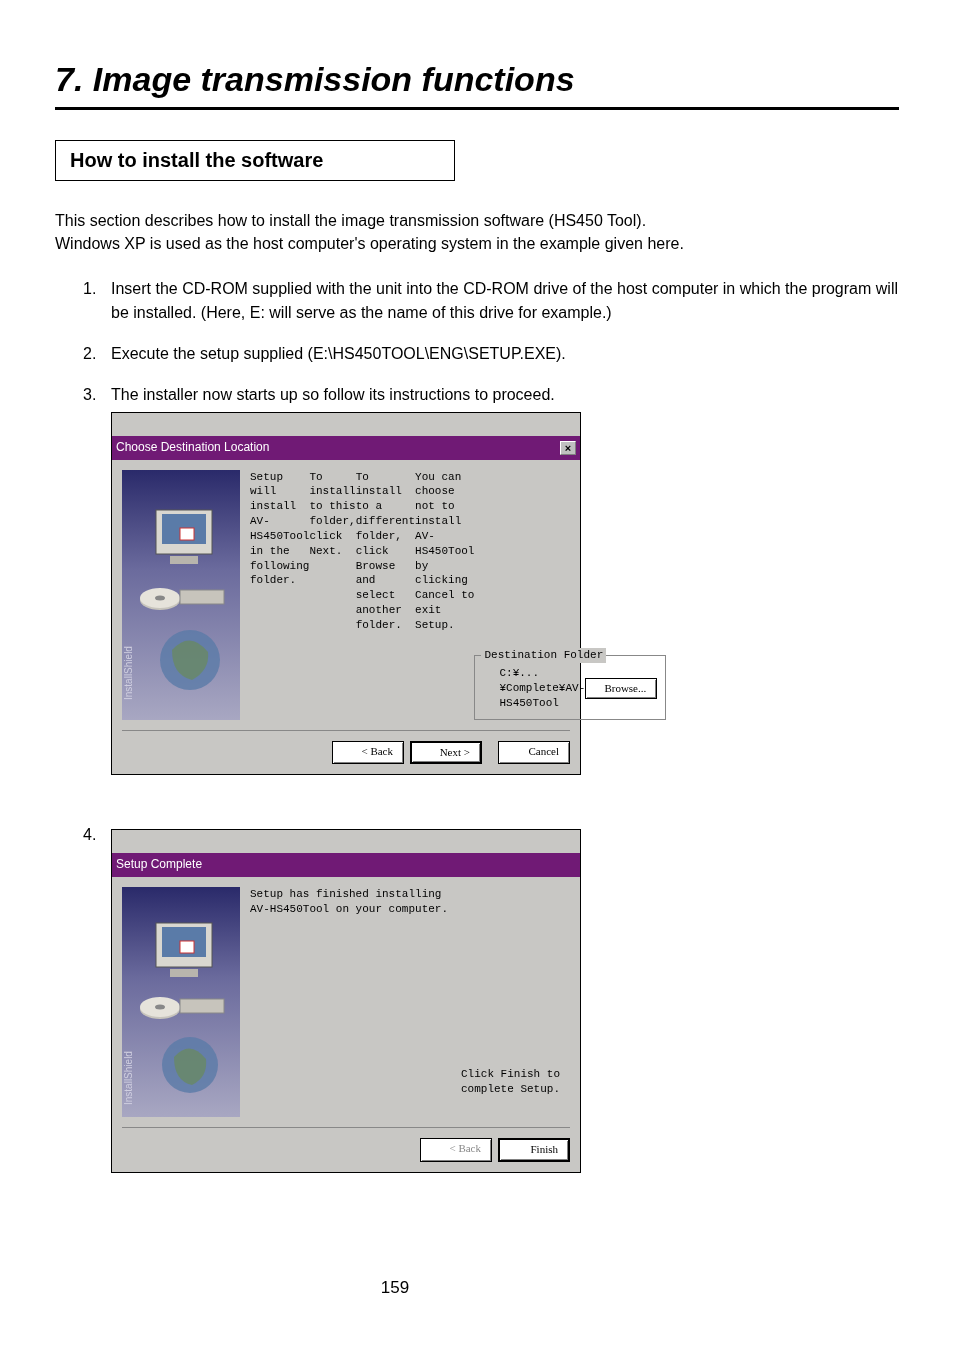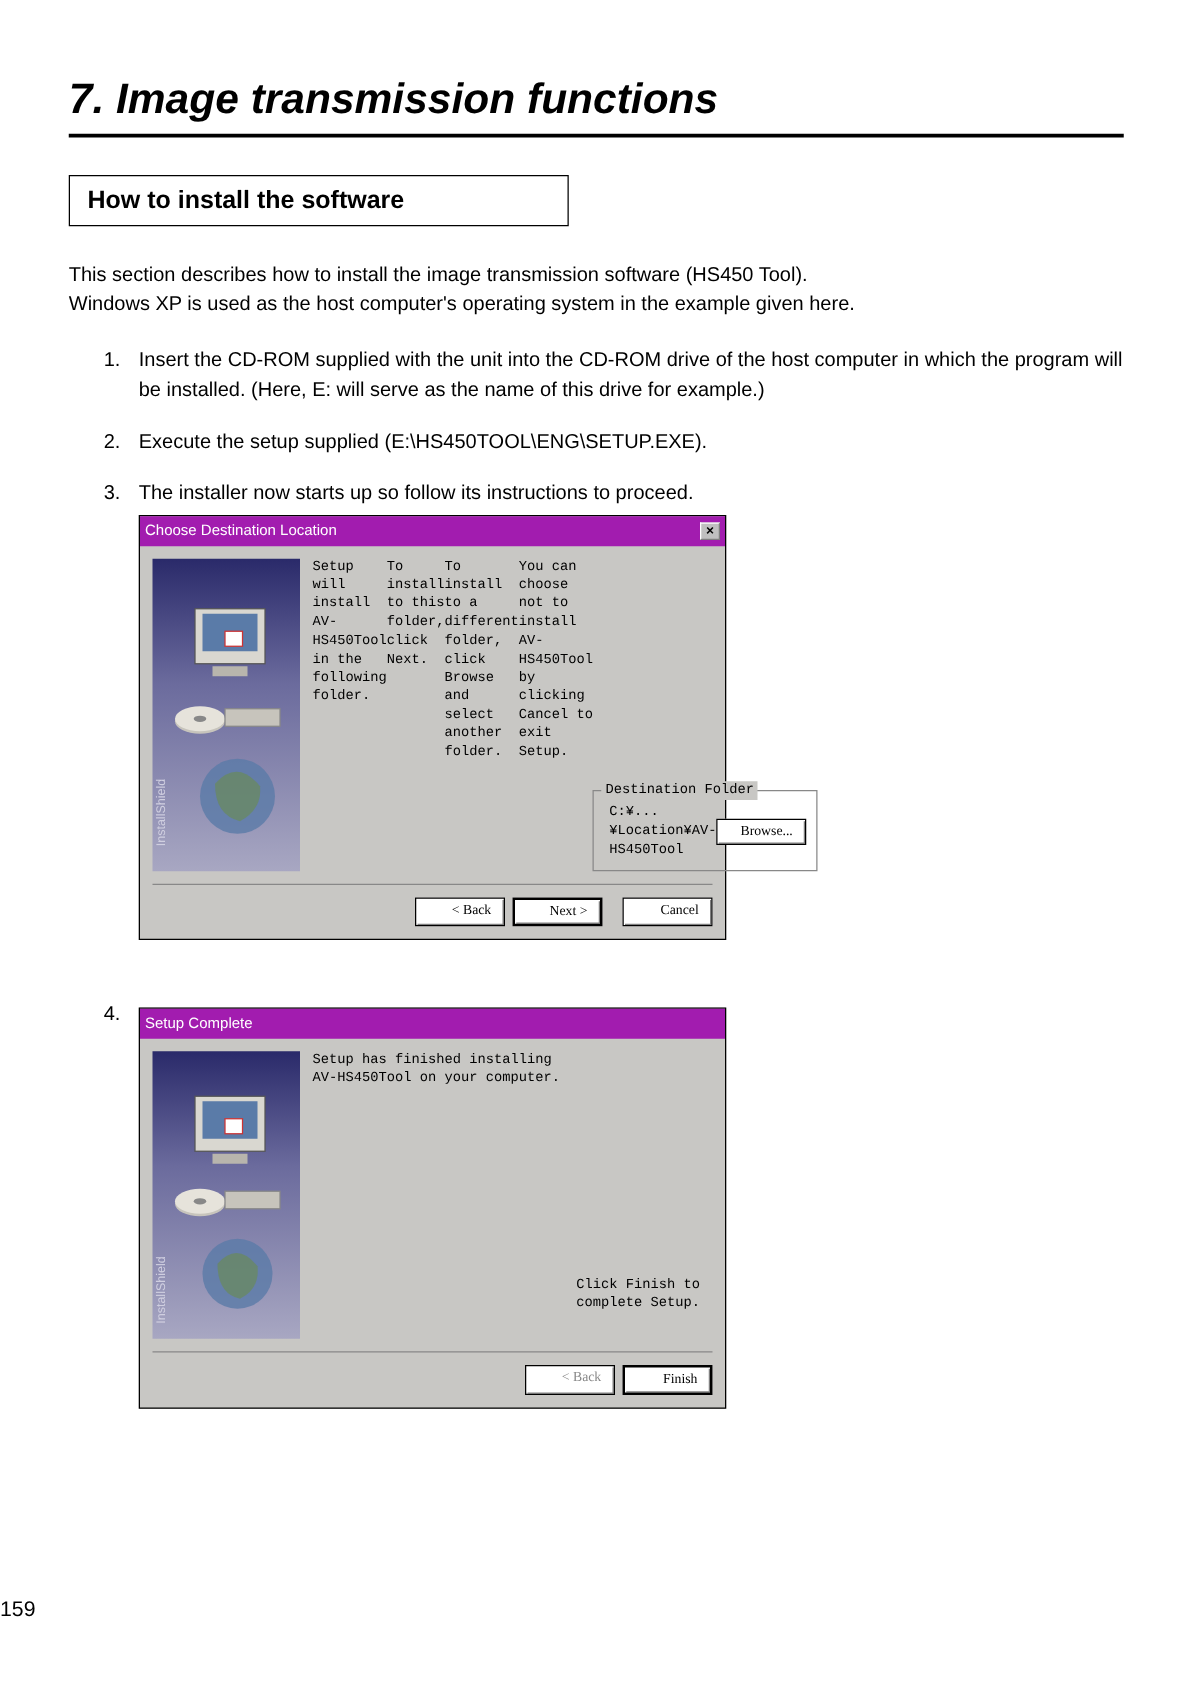--- a/index.html
+++ b/index.html
@@ -51,27 +51,28 @@
   ol.steps li .content { flex: 1; }
   .dialog {
     width: 470px;
     border: 1px solid #000;
     background: #c8c7c4;
     font-family: "MS Sans Serif", Tahoma, sans-serif;
     margin-top: 6px;
     margin-bottom: 30px;
   }
   .dialog .titlebar {
-    background: #a21caf;
+    background: #701a75;
     color: #fff;
     font-size: 12px;
     padding: 3px 4px;
     display: flex;
     justify-content: space-between;
     align-items: center;
+    margin-top: 23px;
   }
   .dialog .titlebar .close {
     width: 16px;
     height: 14px;
     background: #c0c0c0;
     color: #000;
     font-size: 11px;
     font-weight: bold;
     text-align: center;
     line-height: 13px;
@@ -97,21 +98,21 @@
     font-family: "Courier New", monospace;
     font-size: 11px;
     color: #000;
     line-height: 1.35;
     display: flex;
     flex-direction: row;
   }
   .dialog .textcol p { margin-bottom: 10px; }
   .dest-group {
     border: 1px solid #888;
-    padding: 10px 8px 8px 12px;
+    padding: 10px 8px 8px 24px;
     position: relative;
     margin-top: auto;
   }
   .dest-group .legend {
     position: absolute;
     top: -8px;
     left: 6px;
     background: #c8c7c4;
     padding: 0 3px;
     font-size: 11px;
@@ -140,20 +141,21 @@
     padding-top: 10px;
     display: flex;
     justify-content: flex-end;
     gap: 6px;
   }
   .pagenum {
     position: absolute;
     bottom: 50px;
     left: 0;
     width: 790px;
+    text-align: center;
     font-size: 17px;
   }
 </style>
 </head>
 <body>
 
 
 
 <div class="chapter-title">7. Image transmission functions</div>
 
@@ -201,21 +203,21 @@
             </svg>
           </div>
           <div class="textcol">
             <p>Setup will install AV-HS450Tool in the following folder.</p>
             <p>To install to this folder, click Next.</p>
             <p>To install to a different folder, click Browse and select another folder.</p>
             <p>You can choose not to install AV-HS450Tool by clicking Cancel to exit Setup.</p>
             <div class="dest-group">
               <span class="legend">Destination Folder</span>
               <div class="dest-row">
-                <span class="dest-path">C:¥...¥Location¥AV-HS450Tool</span>
+                <span class="dest-path">C:¥...¥Complete¥AV-HS450Tool</span>
                 <span class="win-btn">Browse...</span>
               </div>
             </div>
           </div>
         </div>
         <div class="footer">
           <span class="win-btn">&lt; Back</span>
           <span class="win-btn default">Next &gt;</span>
           <span class="win-btn" style="margin-left:10px">Cancel</span>
         </div>

